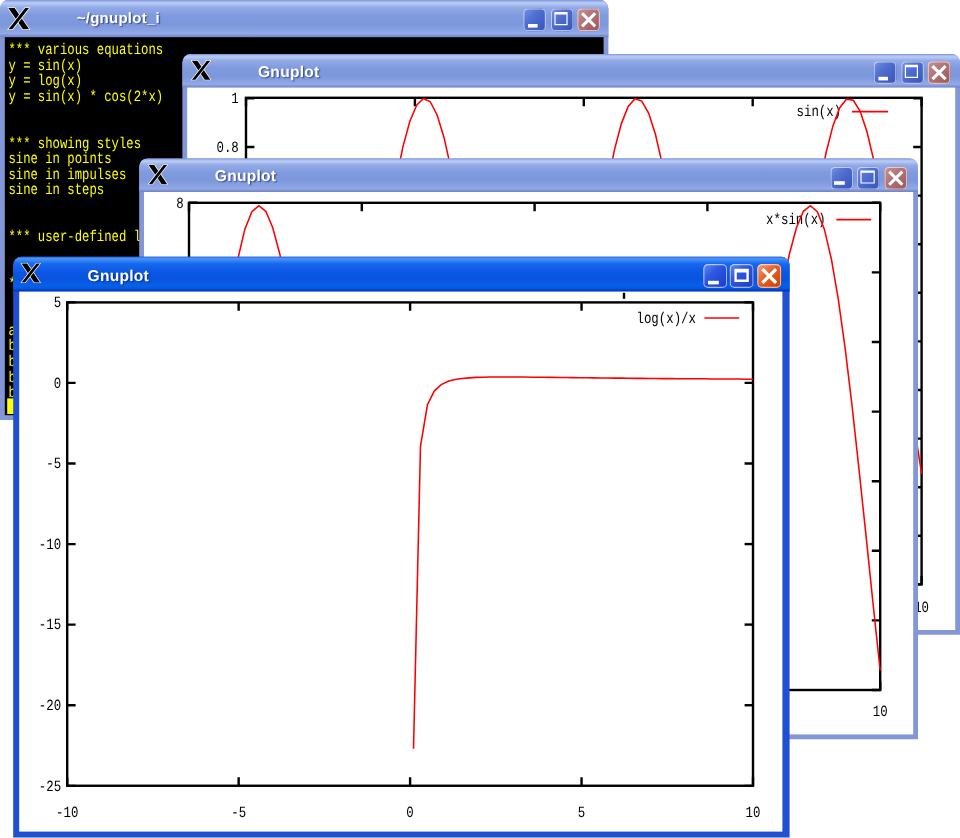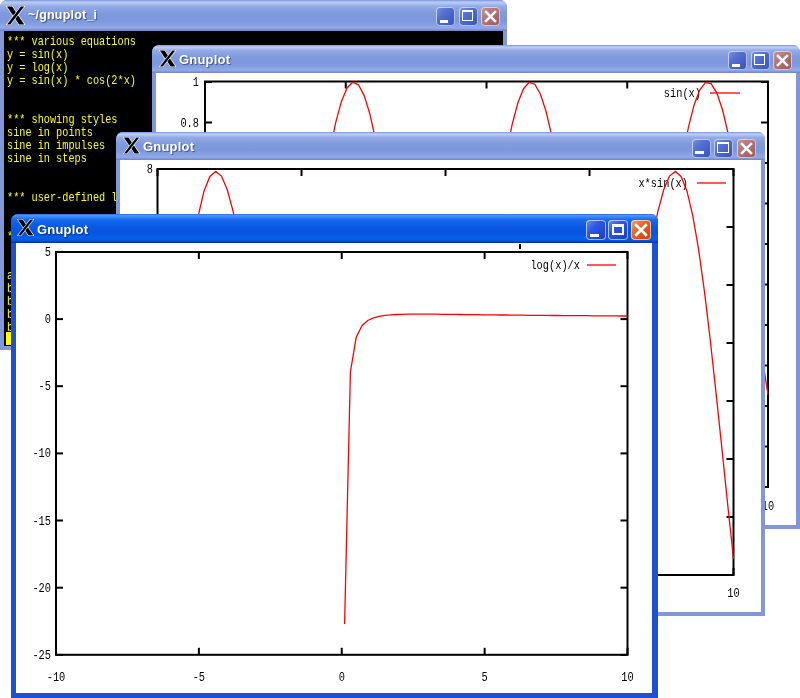--- a/index.html
+++ b/index.html
@@ -1,21 +1,21 @@
 <!DOCTYPE html>
 <html><head><meta charset="utf-8"><style>
 * { margin:0; padding:0; box-sizing:content-box; }
 html,body { width:800px; height:698px; background:#ffffff; overflow:hidden;
   font-family:"Liberation Sans",sans-serif; }
 .win { position:absolute; border-radius:7px 7px 0 0; }
 .tb { position:absolute; left:0; top:0; right:0; border-radius:7px 7px 0 0; }
 .tb.inact { background:linear-gradient(to bottom,#7c90d8 0%,#aac0f0 5%,#b7cbf4 9%,#93aae6 20%,#809ade 42%,#7d97dc 66%,#8ba4e4 84%,#93aae8 90%,#7a8ecd 97%,#7082c0 100%); }
 .tb.act { background:linear-gradient(to bottom,#2e64dc 0%,#4a93f8 5%,#3c8bf8 9%,#1868ee 20%,#0a57e4 45%,#0854de 65%,#0660ea 82%,#0456dd 92%,#0239c2 97%,#0d309e 100%); }
 .ttl { position:absolute; color:#fff; font-weight:bold; font-size:13px;
-  text-shadow:1px 1px 1px rgba(5,15,70,.55); letter-spacing:.2px; white-space:nowrap; }
+  text-shadow:1px 1px 1px rgba(5,15,70,.55); letter-spacing:.2px; white-space:nowrap;margin-left:36px; }
 .client { position:absolute; overflow:hidden; }
 .btn { position:absolute; border-radius:4px; box-shadow:inset 0 0 0 1px rgba(255,255,255,.6); }
 .icon { position:absolute; }
 pre.term { position:absolute; left:2.5px; top:4px; color:#ffff00;
   font-family:"Liberation Mono",monospace; font-size:13px; line-height:13px;
   transform:scaleX(0.787); transform-origin:0 0; white-space:pre; }
 </style></head><body>
 
 <div class="win" style="left:0;top:0;width:507px;height:350px;background:#8397d8;z-index:1">
   <div class="tb inact" style="height:31px"></div>

